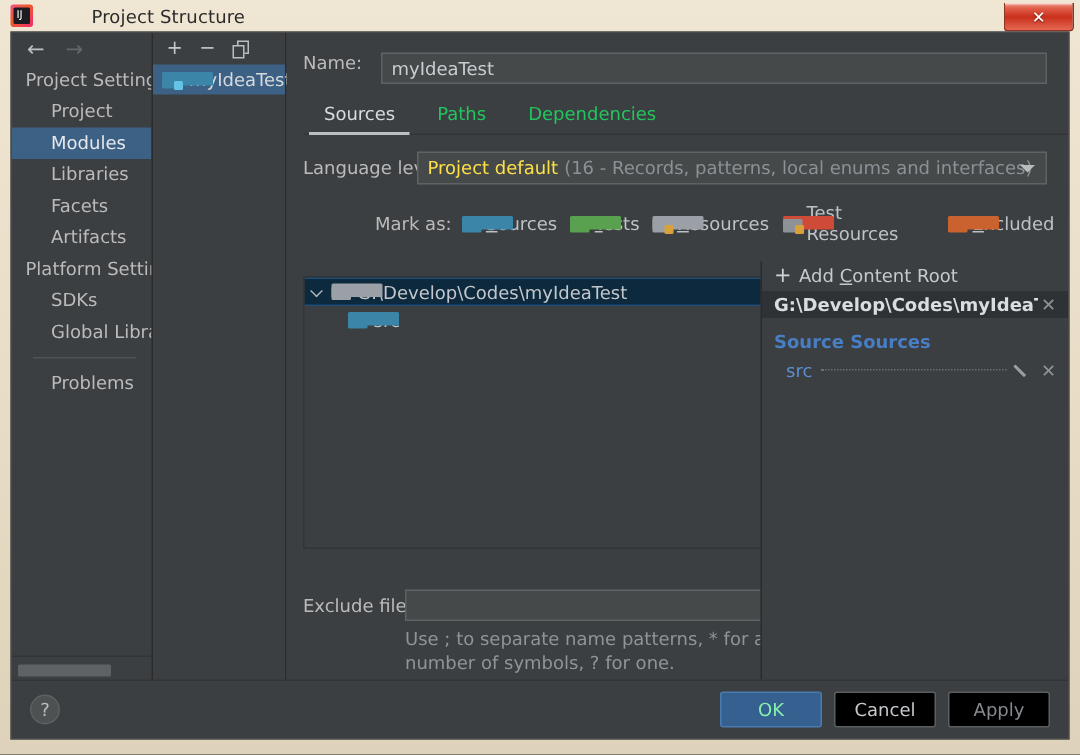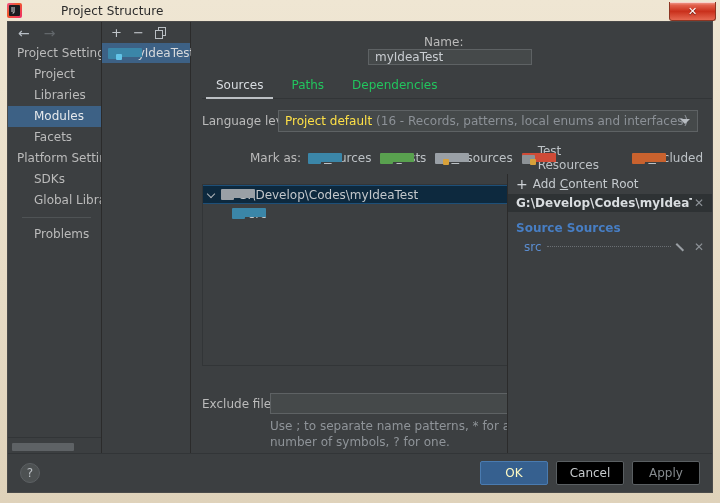--- a/index.html
+++ b/index.html
@@ -250,23 +250,22 @@
 
   
   .main {
     flex: 1;
     background: #3c3f41;
     position: relative;
     overflow: hidden;
   }
   .row-name {
     display: flex;
-    align-items: center;
+    align-items: flex-start;
     padding: 13px 14px 0 11px;
-    flex-direction: column;
   }
   .lbl {
     color: #bbbbbb;
     font-size: 12px;
     white-space: nowrap;
   }
   .name-label { width: 52px; flex: none; }
   .txtfield {
     flex: 1;
     height: 21px;
@@ -546,21 +545,21 @@
     display: flex;
     align-items: center;
     justify-content: center;
     cursor: pointer;
     border-radius: 2px;
     font-family: inherit;
   }
   .btn.primary {
     background: #36608f;
     border-color: #4a7bb0;
-    color: #fef9c3;
+    color: #86efac;
   }
   .btn.disabled { color: #868b8f; cursor: default; }
 </style>
 </head>
 <body>
 
 <div class="window">
 
   <div class="titlebar">
     <div class="app-icon">
@@ -577,23 +576,24 @@
     <div class="panes">
 
       <div class="sidebar">
         <div class="nav-bar">
           <div class="nav-arrow enabled">←</div>
           <div class="nav-arrow disabled">→</div>
         </div>
         <div class="side-list">
           <div class="side-item group">Project Settings</div>
           <div class="side-item child">Project</div>
+          <div class="side-item child selected">Modules</div>
           <div class="side-item child">Libraries</div>
-          <div class="side-item child selected">Modules</div>
           <div class="side-item child">Facets</div>
+          <div class="side-item child">Artifacts</div>
           <div class="side-item group">Platform Settings</div>
           <div class="side-item child">SDKs</div>
           <div class="side-item child">Global Libraries</div>
           <div class="side-sep"></div>
           <div class="side-item child">Problems</div>
         </div>
         <div class="side-scroll">
           <div class="thumb"></div>
         </div>
       </div>

